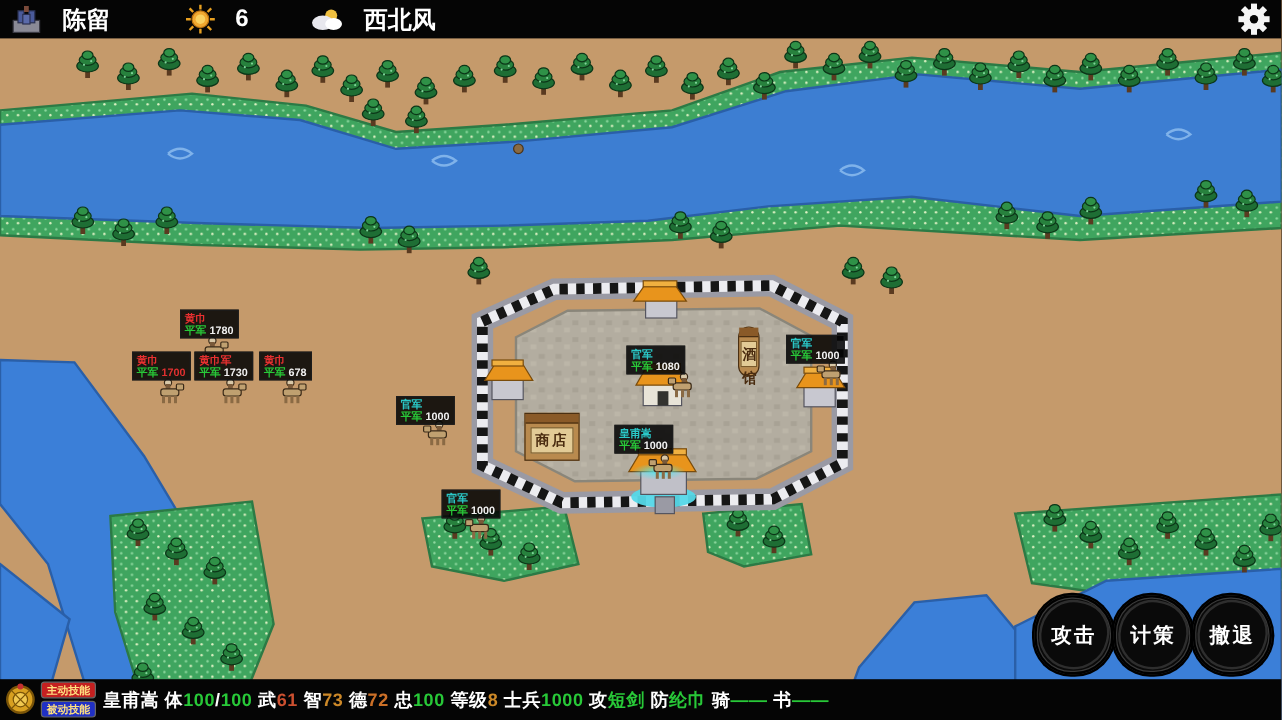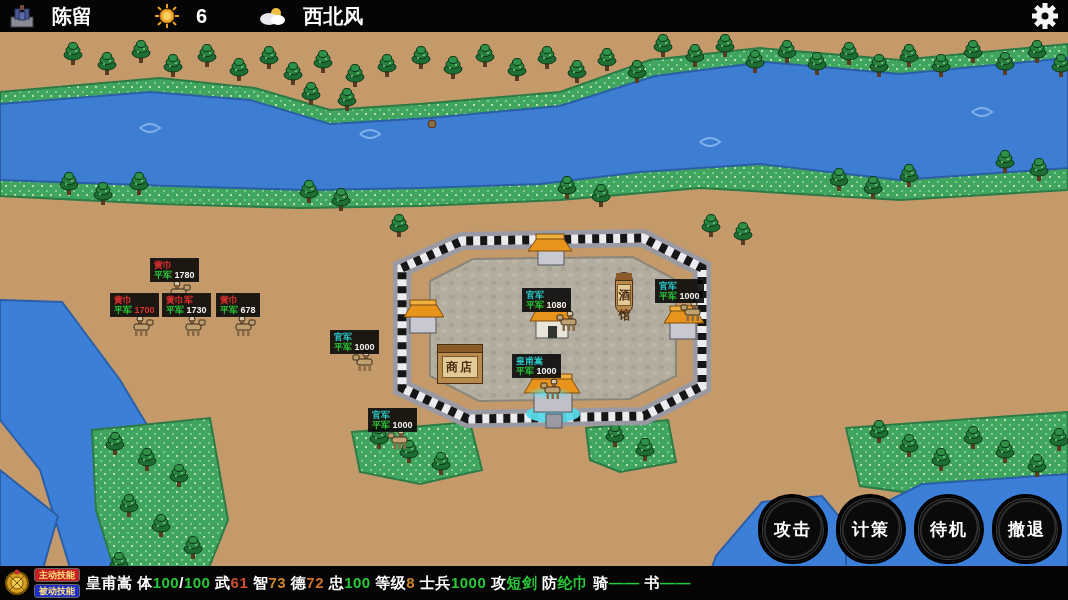--- a/index.html
+++ b/index.html
@@ -28,21 +28,21 @@
     color:#4a2c10;font-weight:bold;font-size:12px;text-align:center;line-height:20px;width:82%;height:22px;letter-spacing:2px;}
   
   .unit{position:absolute;z-index:20;cursor:pointer;}
   .unit-label{position:absolute;left:0;top:0;background:rgba(5,5,5,.88);border:1px solid #1c1c1c;
     padding:1px 3px;font-size:9px;font-weight:bold;line-height:10px;white-space:nowrap;}
   .unit-label .row{display:block;}
   .sprite{position:absolute;z-index:19;}
   .glow{position:absolute;width:46px;height:14px;border-radius:50%;
     background:radial-gradient(ellipse,rgba(80,230,240,.95),rgba(80,230,240,0) 70%);z-index:18;}
   
-  #actions{position:absolute;right:8px;bottom:38px;display:flex;gap:12px;z-index:35;}
+  #actions{position:absolute;right:8px;bottom:38px;display:flex;z-index:35;}
   .act-btn{width:66px;height:66px;border-radius:48% 52% 50% 47%;background:#0a0a0a;
     color:#fff;font-size:17px;font-weight:bold;display:flex;align-items:center;justify-content:center;
     letter-spacing:2px;cursor:pointer;position:relative;
     box-shadow:0 0 0 2px #000, inset 0 0 0 2px #000, inset 0 0 0 3px #3a3a3a;}
   .act-btn::after{content:"";position:absolute;inset:4px;border-radius:50% 46% 52% 49%;
     border:2px solid #2e2e2e;transform:rotate(14deg);}
   
   #bottombar{position:absolute;left:0;bottom:0;width:1068px;height:34px;background:#050505;
     display:flex;align-items:center;z-index:40;color:#fff;}
   #crest{width:26px;height:30px;margin-left:4px;}
@@ -430,21 +430,20 @@
         </g>
         <circle r="3.5" fill="#050505"></circle>
       </svg>
     </div>
   </div>
 
 
   <div id="actions">
     <div class="act-btn">攻击</div>
     <div class="act-btn">计策</div>
-    <div class="act-btn">待机</div>
     <div class="act-btn">撤退</div>
   </div>
 
   <div id="bottombar">
     <svg id="crest" viewBox="0 0 26 30">
       <circle cx="13" cy="15" r="11" fill="#d8a020" stroke="#7a5408" stroke-width="2"></circle>
       <circle cx="13" cy="15" r="6" fill="#f0c850" stroke="#7a5408"></circle>
       <circle cx="13" cy="4" r="2.5" fill="#c43030"></circle>
       <path d="M6,8 L13,15 L20,8 M6,22 L13,15 L20,22" stroke="#7a5408" fill="none"></path>
     </svg>

